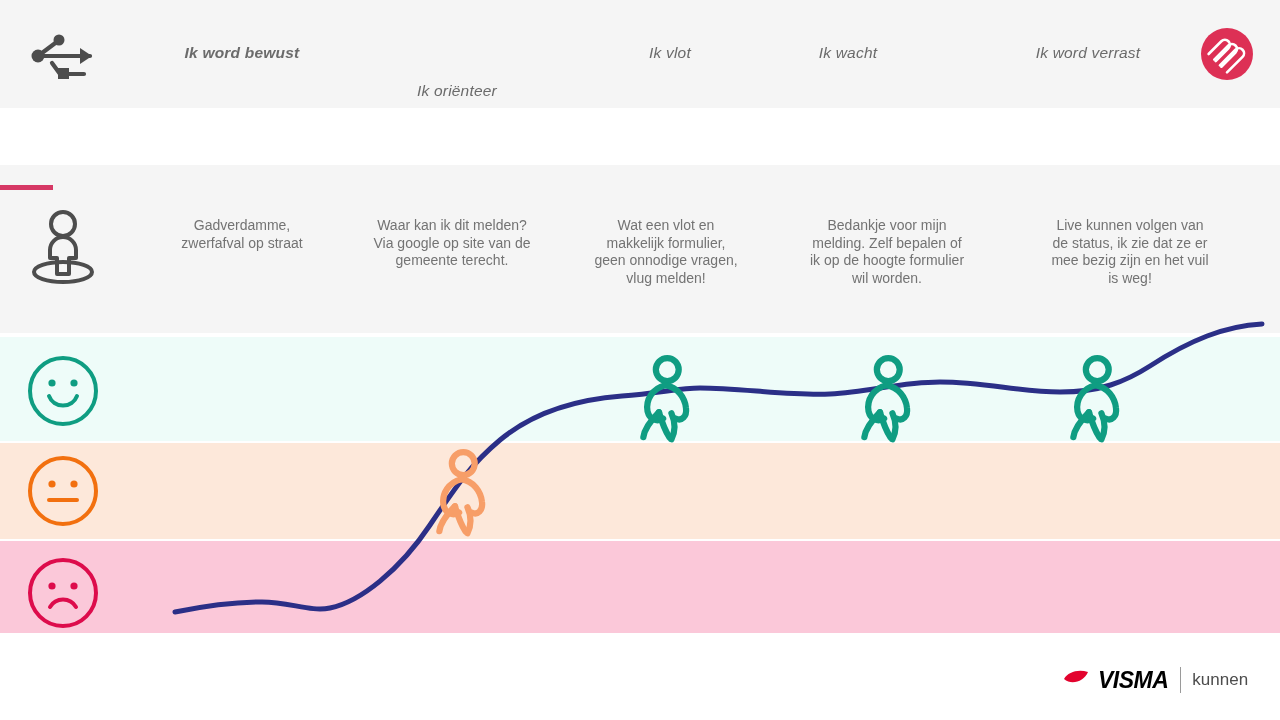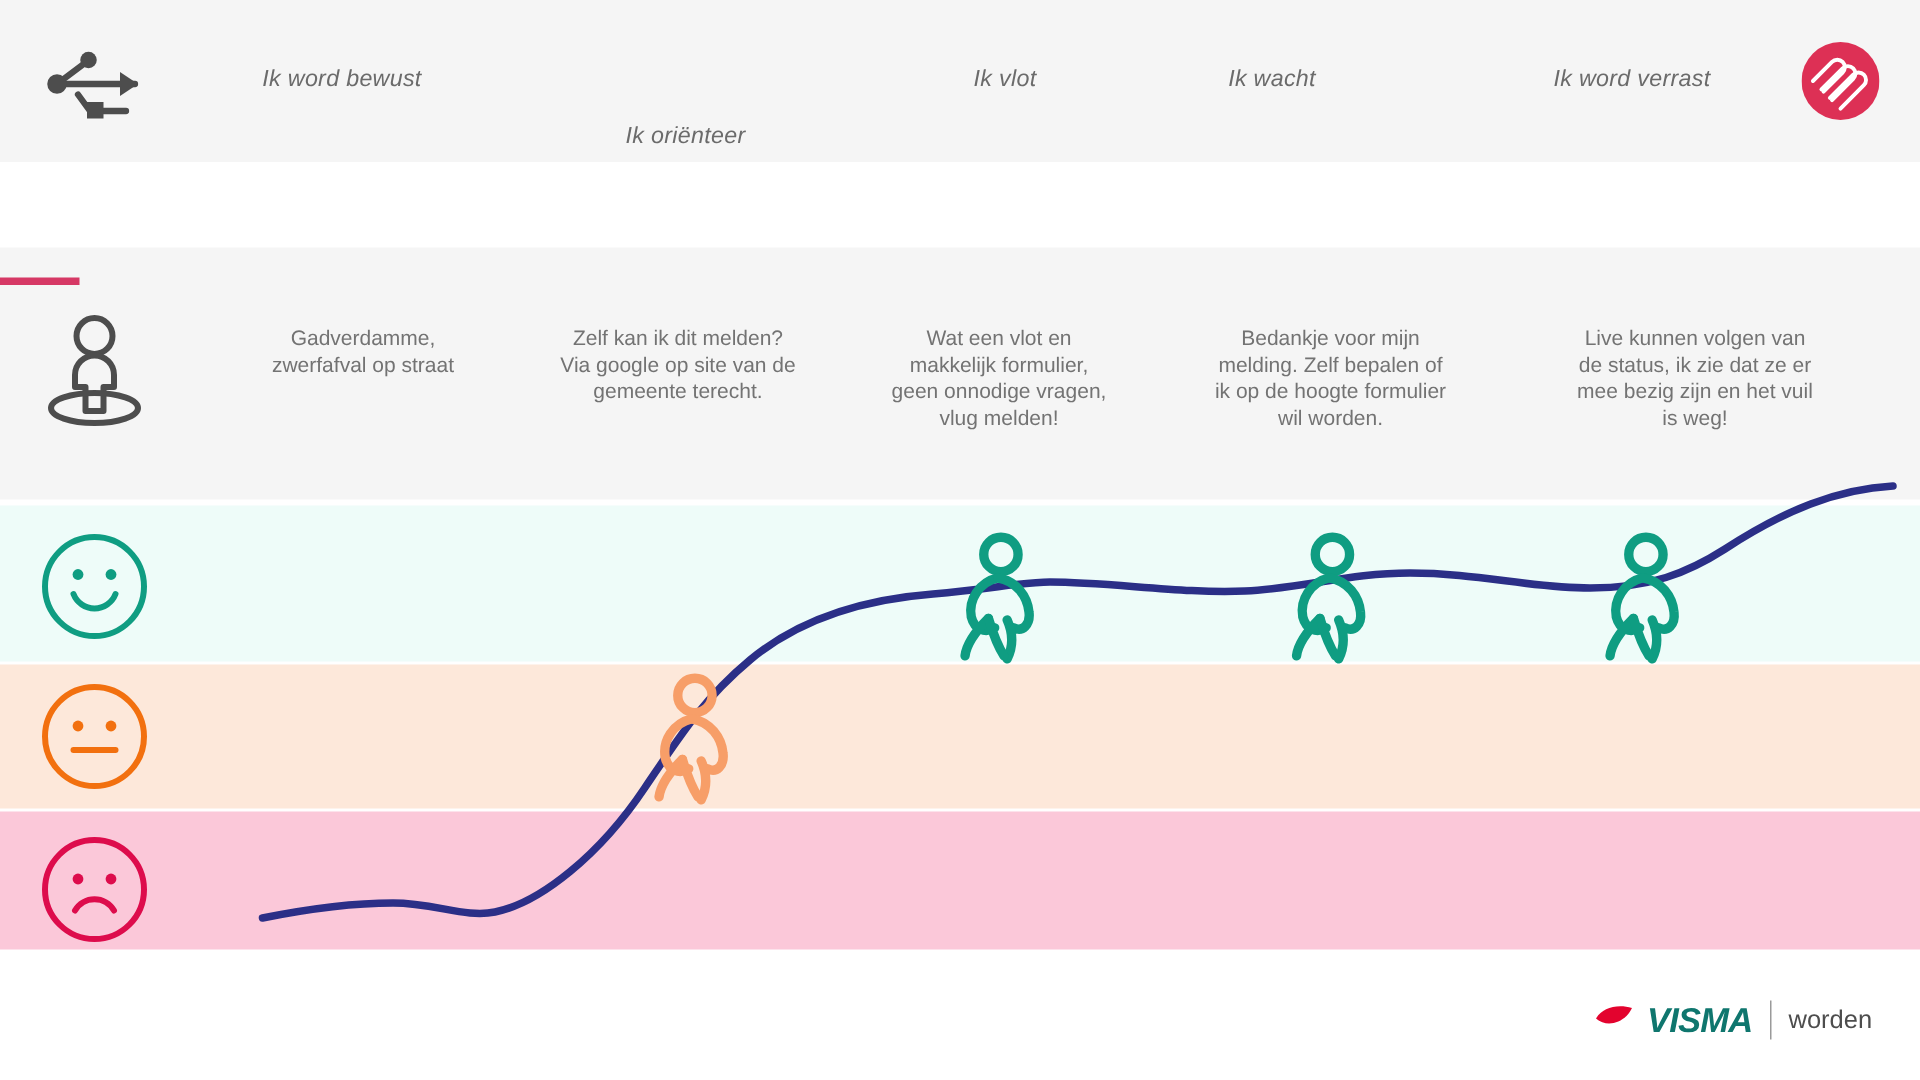--- a/index.html
+++ b/index.html
@@ -103,21 +103,21 @@
     left: 1062px; top: 664px;
     height: 32px;
     display: flex;
     align-items: center;
   }
   #footer-visma-wordmark {
     font-family: "Liberation Sans", sans-serif;
     font-weight: bold;
     font-size: 23px;
     font-style: italic;
-    color: #0f766e;
+    color: #000000;
     letter-spacing: -0.5px;
   }
   #footer-divider {
     width: 1px;
     height: 26px;
     background: #9a9a9a;
     margin: 0 11px 0 12px;
   }
   #footer-circle-word {
     font-size: 17px;
@@ -136,21 +136,21 @@
         <path d="M10 26 L30 11"></path>
         <path d="M24 33 L32 44 H56"></path>
       </g>
       <circle cx="10" cy="26" r="6.5" fill="#4d4d4d"></circle>
       <circle cx="31" cy="10" r="5.5" fill="#4d4d4d"></circle>
       <rect x="30" y="38" width="11" height="11" fill="#4d4d4d"></rect>
       <path d="M52 18 L64 26 L52 34 Z" fill="#4d4d4d"></path>
     </svg>
   </div>
 
-  <div class="stage-label" style="left:128px; width:200px;">Ik word bewust</div>
+  <div class="stage-label" style="left:142px; width:200px;font-weight:bold;">Ik word bewust</div>
   <div class="stage-label" style="left:357px; width:200px;margin-top:38px;">Ik oriënteer</div>
   <div class="stage-label" style="left:570px; width:200px;">Ik vlot</div>
   <div class="stage-label" style="left:748px; width:200px;">Ik wacht</div>
   <div class="stage-label" style="left:988px; width:200px;">Ik word verrast</div>
 
   <div id="brand-logo-mark">
     <svg viewBox="0 0 52 52" width="52" height="52">
       <circle cx="26" cy="26" r="26" fill="#dd3055"></circle>
       <g transform="rotate(-45 26 26)" fill="none" stroke="#ffffff" stroke-width="2.6" stroke-linejoin="round" stroke-linecap="round">
         <path d="M13 13 H31 A5 5 0 0 1 31 23 H13"></path>
@@ -168,21 +168,21 @@
   <svg viewBox="0 0 74 78" width="74" height="78">
     <g fill="none" stroke="#4d4d4d" stroke-width="4" stroke-linecap="round" stroke-linejoin="round">
       <circle cx="37" cy="18" r="12"></circle>
       <path d="M24 44 a13 13 0 0 1 26 0 v8 h-7 v16 h-12 v-16 h-7 z"></path>
       <ellipse cx="37" cy="66" rx="29" ry="10"></ellipse>
     </g>
   </svg>
 </div>
 
 <div class="quote-text" style="left:168px; top:217px; width:148px;">Gadverdamme, zwerfafval op straat</div>
-<div class="quote-text" style="left:373px; top:217px; width:158px;">Zelf kan ik dit melden? Via google op site van de gemeente terecht.</div>
+<div class="quote-text" style="left:373px; top:217px; width:158px;">Waar kan ik dit melden? Via google op site van de gemeente terecht.</div>
 <div class="quote-text" style="left:592px; top:217px; width:148px;">Wat een vlot en makkelijk formulier, geen onnodige vragen, vlug melden!</div>
 <div class="quote-text" style="left:806px; top:217px; width:162px;">Bedankje voor mijn melding.  Zelf bepalen of ik op de hoogte formulier wil worden.</div>
 <div class="quote-text" style="left:1013px; top:217px; width:162px;margin-left:36px;">Live kunnen volgen van de status, ik zie dat ze er mee bezig zijn en het vuil is weg!</div>
 
 <div class="emotion-band" id="band-happy"></div>
 <div class="emotion-band" id="band-neutral"></div>
 <div class="emotion-band" id="band-sad"></div>
 
 <div class="emotion-face" id="face-happy">
   <svg viewBox="0 0 74 74" width="74" height="74">
@@ -291,14 +291,14 @@
 </div>
 
 <div id="footer-logo">
   <span style="margin-right:6px;">
     <svg viewBox="0 0 30 18" width="30" height="18">
       <path d="M2 10 C 6 3, 16 0, 26 3 C 22 12, 10 17, 2 10 Z" fill="#e3032e"></path>
     </svg>
   </span>
   <span id="footer-visma-wordmark">VISMA</span>
   <span id="footer-divider"></span>
-  <span id="footer-circle-word">worden</span>
+  <span id="footer-circle-word">kunnen</span>
 </div>
 
 </body></html>

